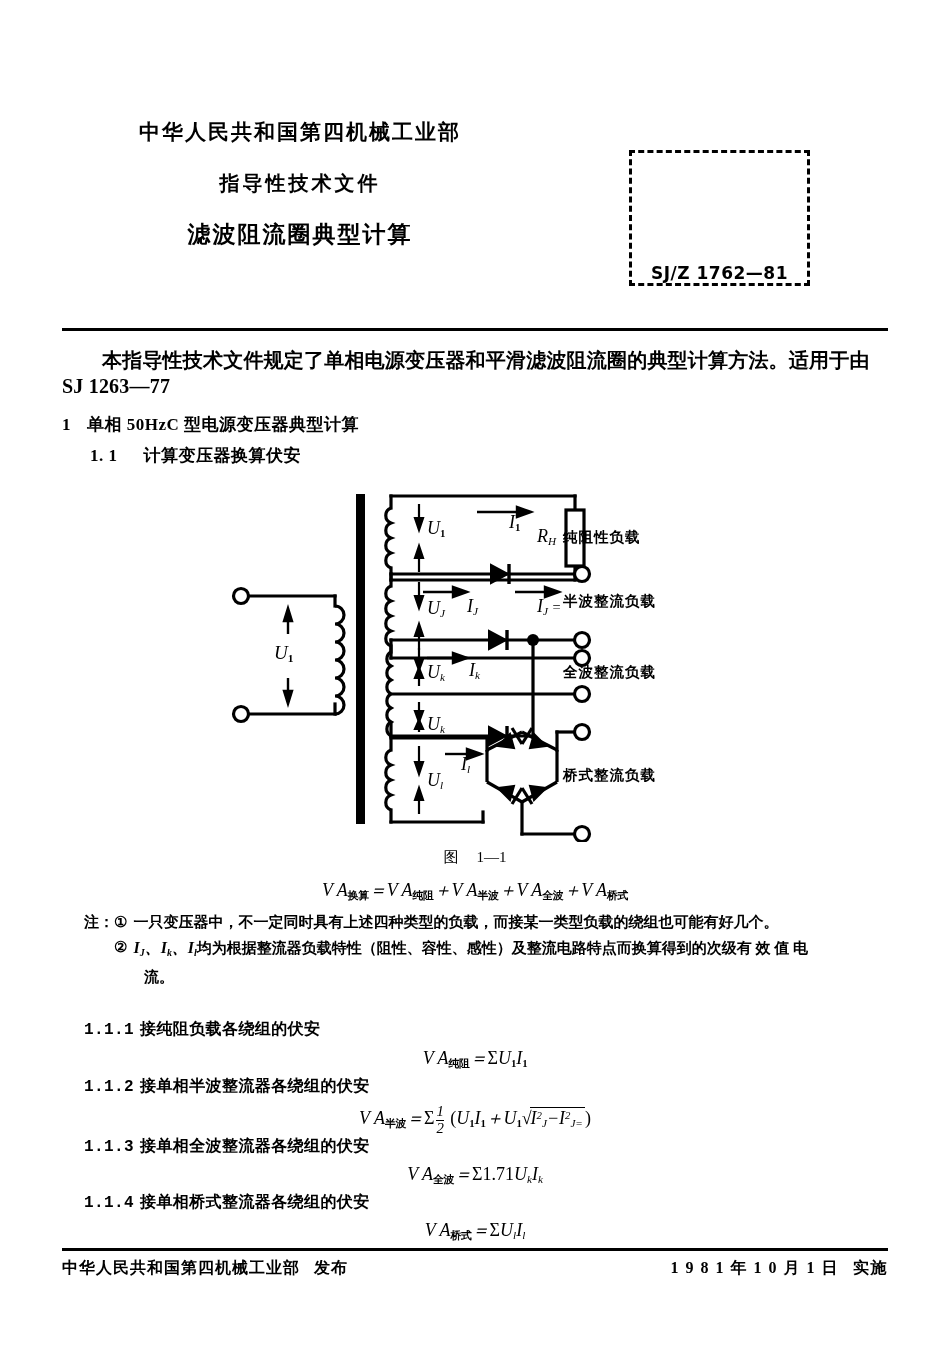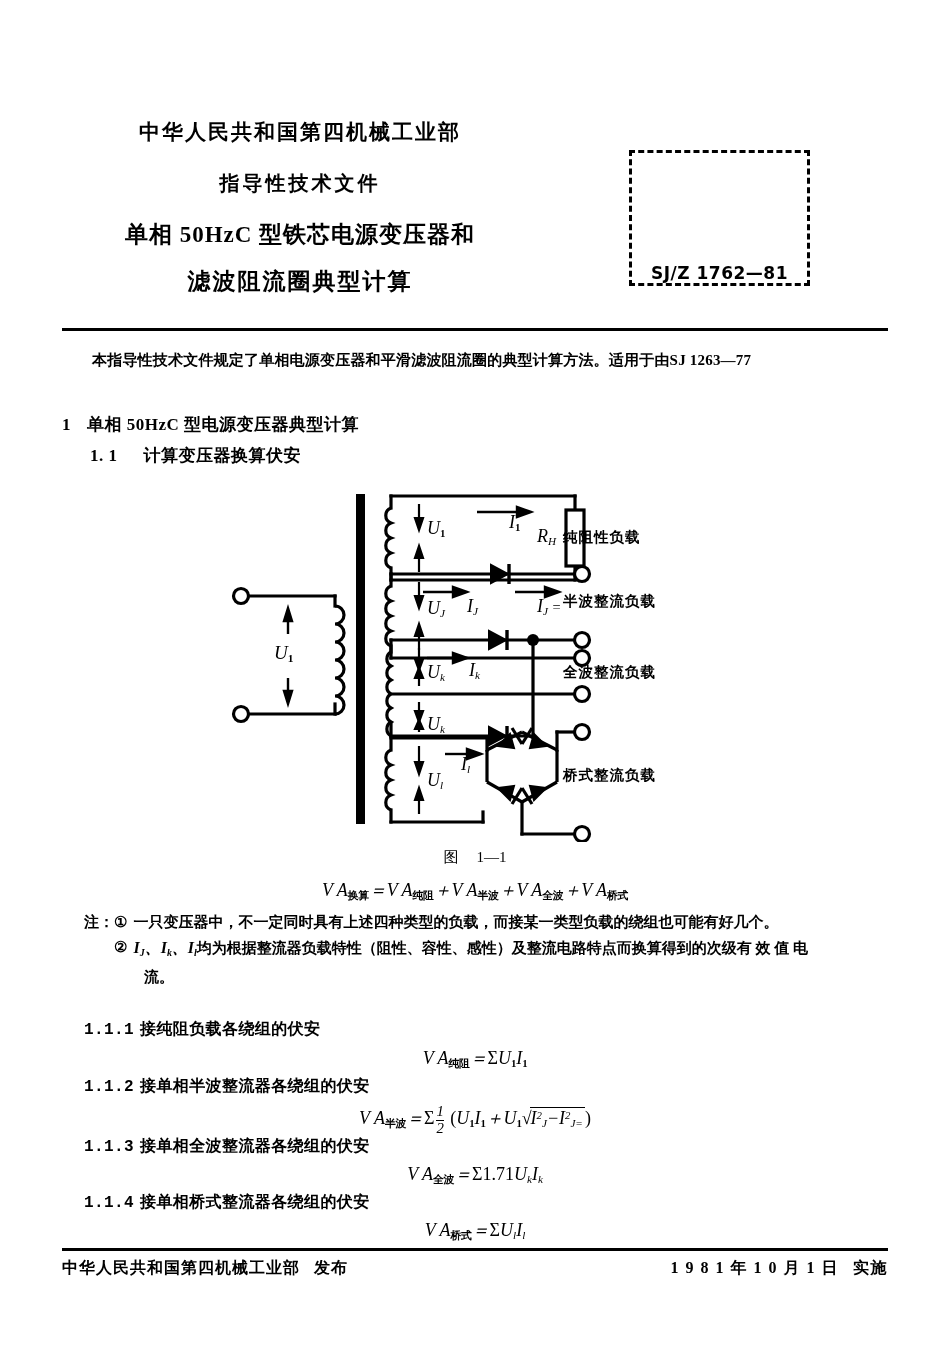--- a/index.html
+++ b/index.html
@@ -80,21 +80,21 @@
     height: 3px;
     background: #000;
   }
 
   
   .body-text {
     position: absolute;
     left: 62px;
     top: 347px;
     width: 828px;
-    font-size: 15px;
+    font-size: 20px;
     line-height: 26px;
     letter-spacing: 0.2px;
   }
   .para1 {
     text-indent: 2em;
     font-weight: bold;
   }
   .para2 {
     font-weight: bold;
   }
@@ -254,21 +254,20 @@
   .footer .gap { display: inline-block; width: 14px; }
 </style>
 </head>
 <body>
 
 <div class="page">
 
   <div class="hdr-block">
     <div class="hdr-line hdr-ministry">中华人民共和国第四机械工业部</div>
     <div class="hdr-line hdr-doctype">指导性技术文件</div>
-    <div class="hdr-line hdr-title1">单相 50HzC 型铁芯电源变压器和</div>
     <div class="hdr-line hdr-title2">滤波阻流圈典型计算</div>
   </div>
 
   <div class="std-box">
     <span class="std-box-text">SJ/Z 1762—81</span>
   </div>
 
   <div class="rule-top"></div>
 
   <div class="body-text">

